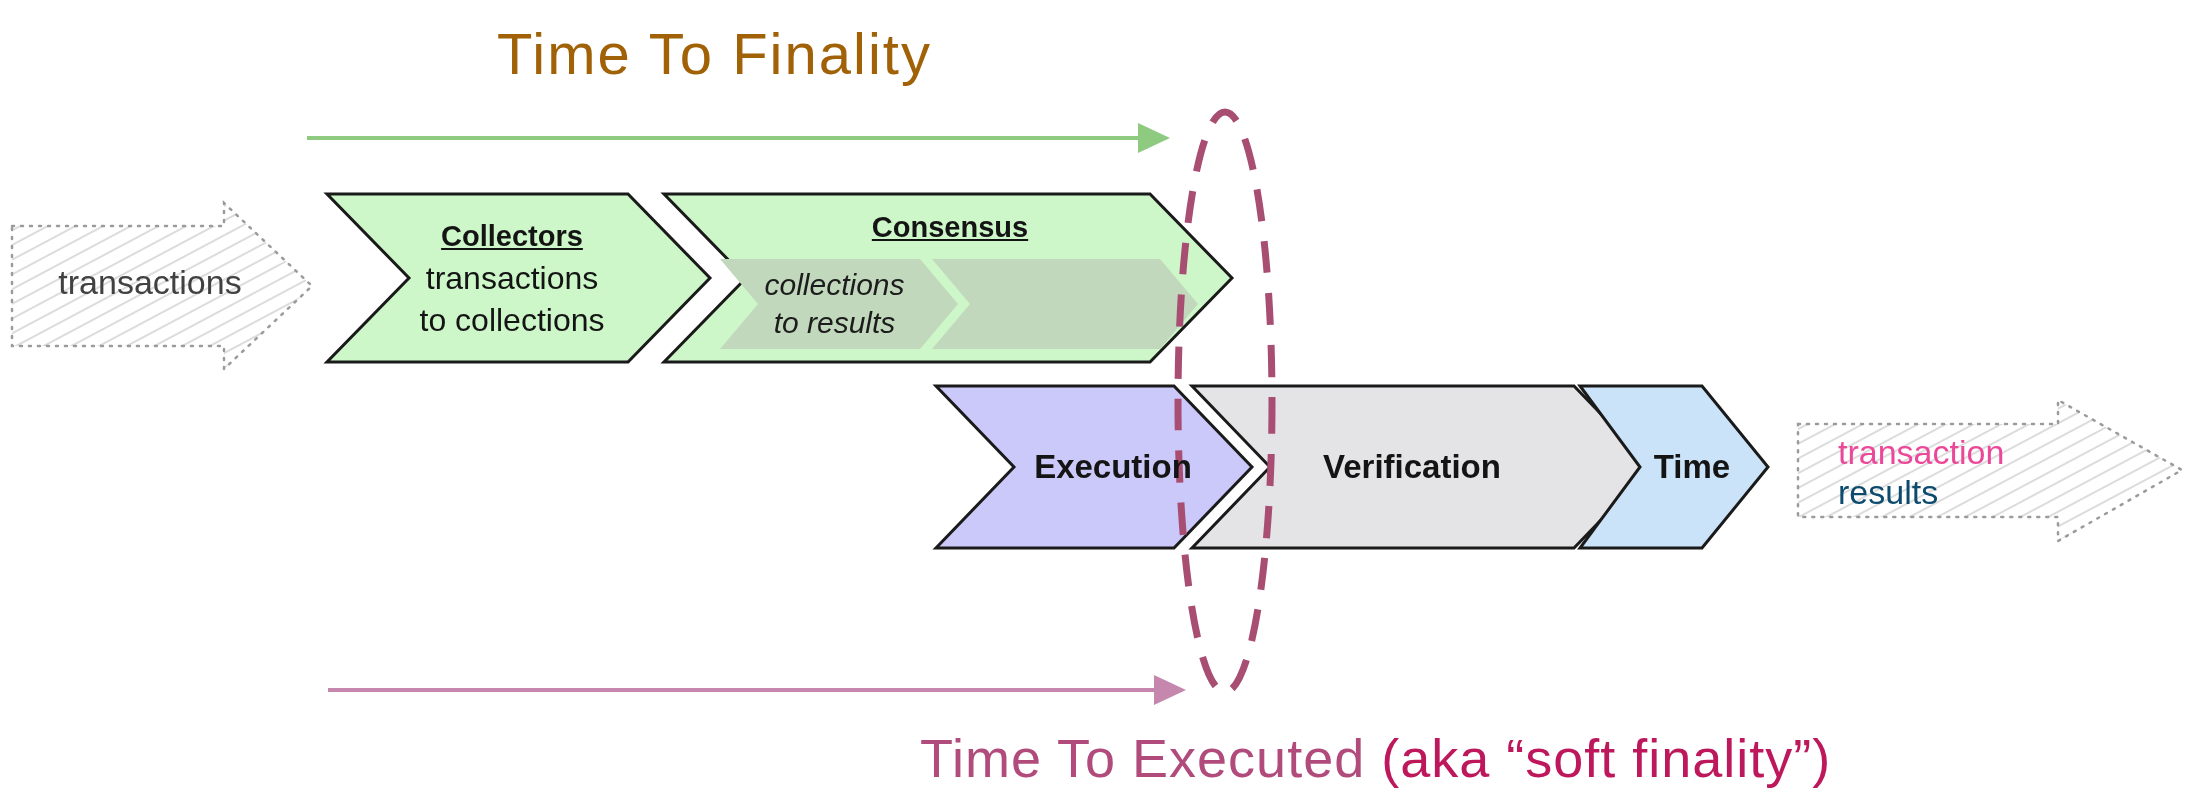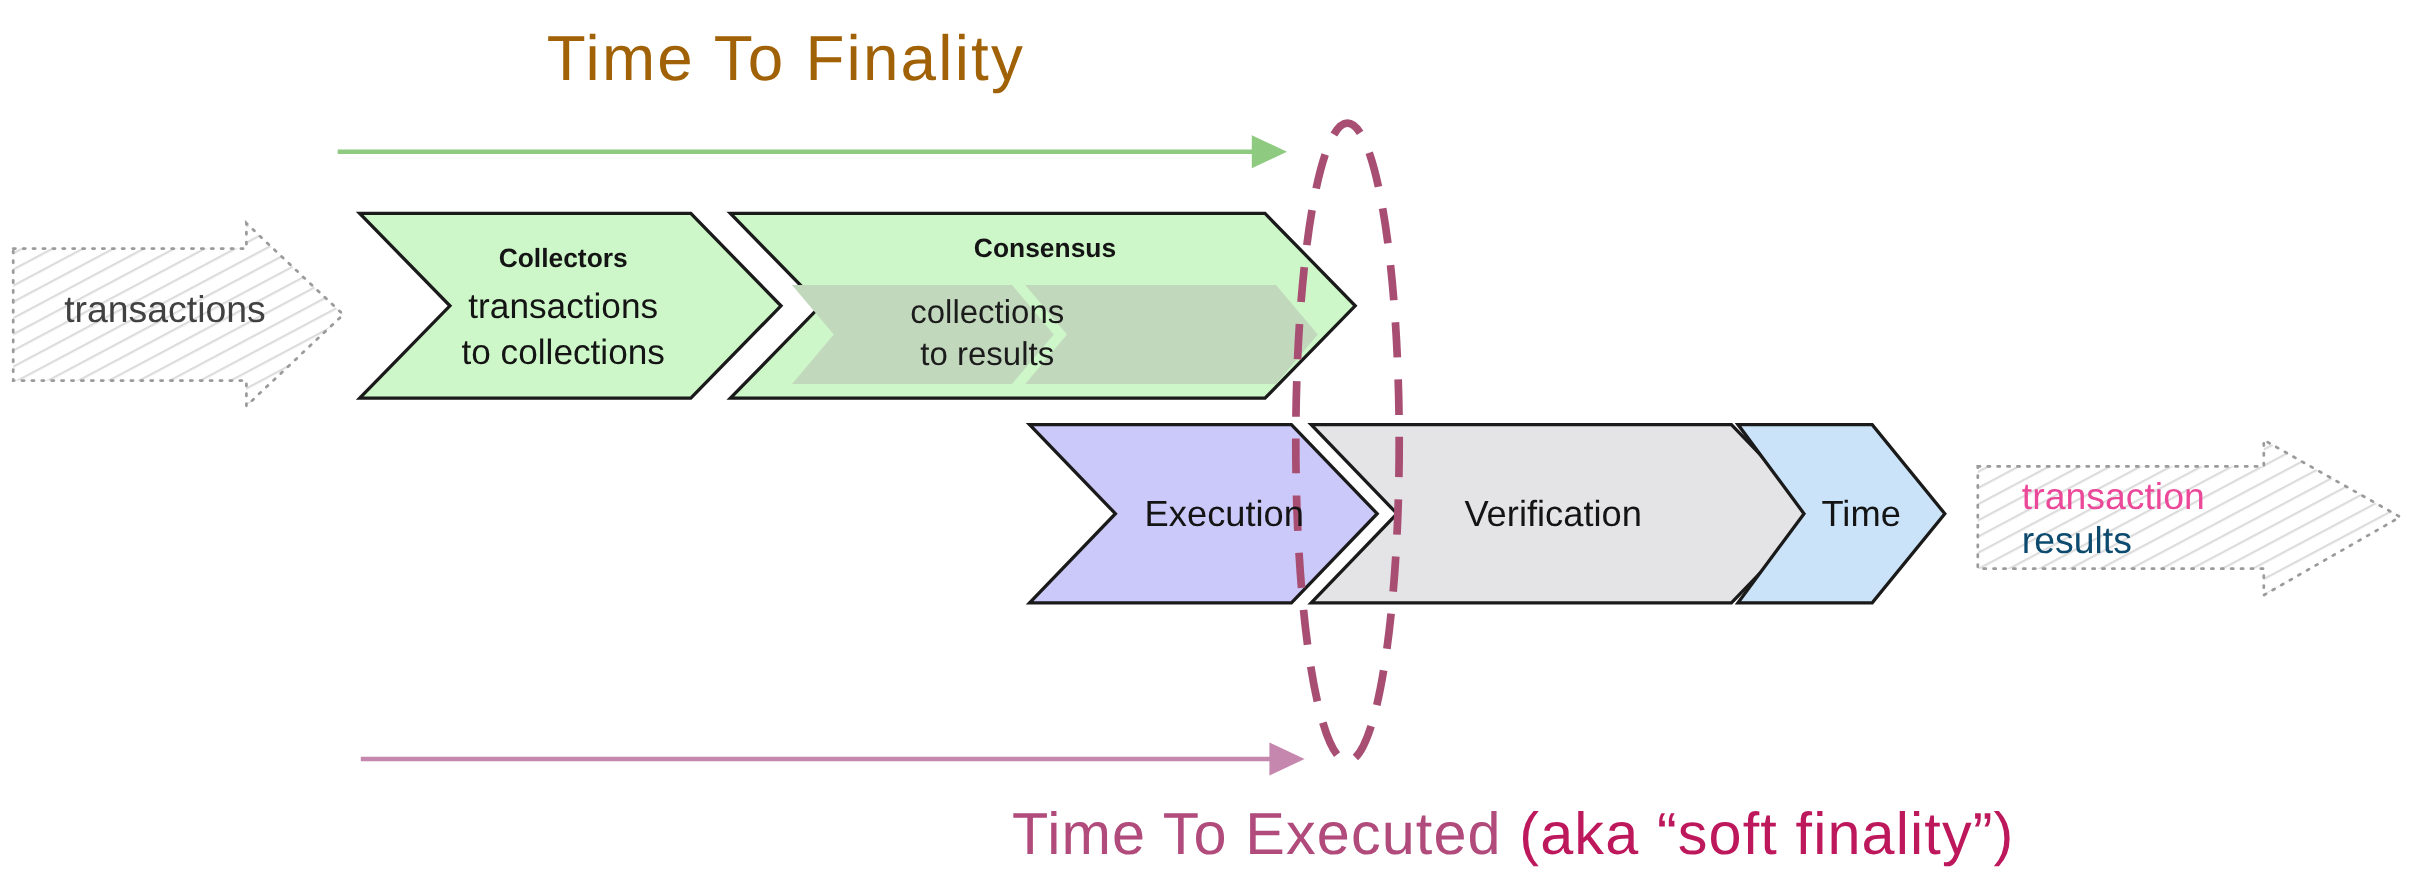--- a/index.html
+++ b/index.html
@@ -12,24 +12,24 @@
     overflow:hidden;
   }
   .canvas > svg{position:absolute;left:0;top:0;}
   .label{position:absolute;text-align:center;color:#141414;}
   .big-title{
     position:absolute;
     font-size:58px;
     letter-spacing:2px;
     white-space:nowrap;
   }
-  .chev-head{font-weight:bold;font-size:24px;line-height:42px;}
+  .chev-head{font-weight:bold;font-size:29px;line-height:42px;text-decoration:underline;}
   .chev-sub{font-size:32px;line-height:42px;}
   .substep{font-size:30px;line-height:38px;color:#1c1c1c;}
-  .row2-head{font-weight:normal;font-size:33px;line-height:34px;white-space:nowrap;}
+  .row2-head{font-weight:bold;font-size:33px;line-height:34px;white-space:nowrap;}
   .sketch-text{font-size:34px;line-height:40px;white-space:nowrap;}
   .caption{
     position:absolute;
     font-size:54px;
     letter-spacing:1px;
     white-space:nowrap;
   }
 </style>
 </head>
 <body>
@@ -79,21 +79,21 @@
   <div class="label sketch-text" style="left: 30px; top: 262px; width: 240px; color: rgb(65, 65, 65);">transactions</div>
 
   <div class="label" style="left:372px;top:215px;width:280px;">
     <div class="chev-head">Collectors</div>
     <div class="chev-sub">transactions</div>
     <div class="chev-sub">to collections</div>
   </div>
 
   <div class="label chev-head" style="left:800px;top:206px;width:300px;">Consensus</div>
 
-  <div class="label substep" style="left:775px;top:266px;width:245px;">
+  <div class="label substep" style="left:712px;top:266px;width:245px;font-style:italic;">
     <div>collections</div>
     <div>to results</div>
   </div>
 
   <div class="label row2-head" style="left:1013px;top:450px;width:200px;">Execution</div>
   <div class="label row2-head" style="left:1292px;top:450px;width:240px;">Verification</div>
   <div class="label row2-head" style="left:1612px;top:450px;width:160px;">Time</div>
 
   <div class="sketch-text" style="position:absolute;left:1838px;top:432px;text-align:left;">
     <div style="color: #ec4899;">transaction</div>

